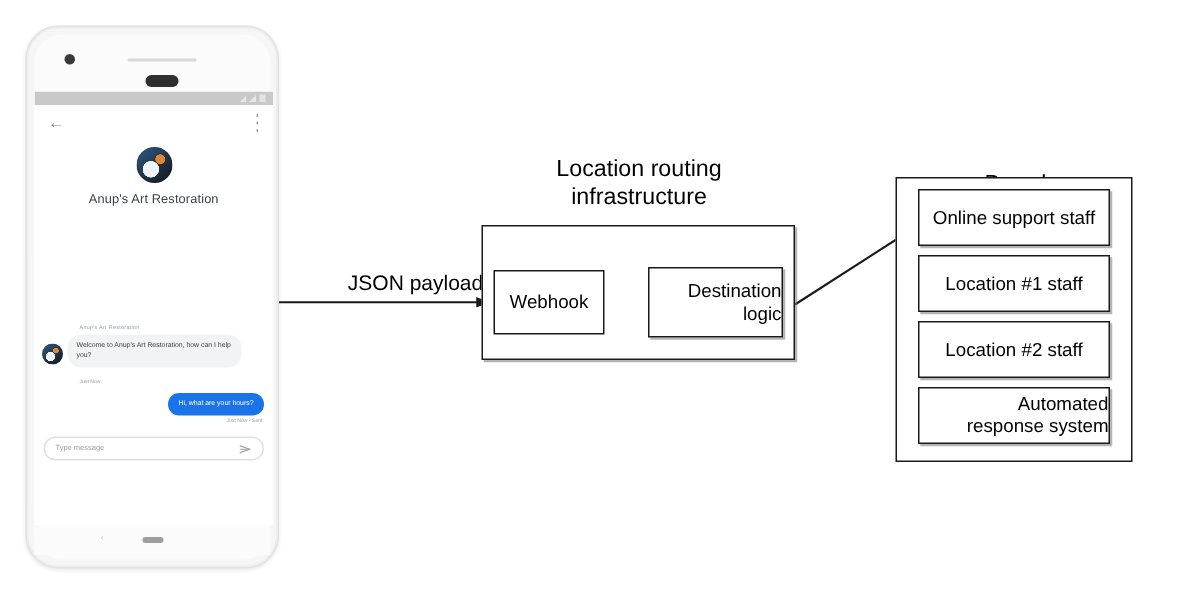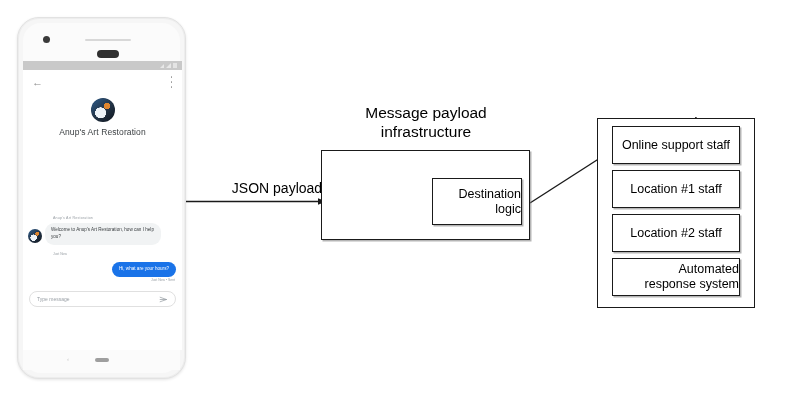--- a/index.html
+++ b/index.html
@@ -452,24 +452,25 @@
 
     <line x1="186" y1="201.5" x2="326" y2="201.5" stroke="#1a1a1a" stroke-width="1.4" marker-end="url(#arrowhead)"></line>
 
     <line x1="405" y1="201.5" x2="429" y2="201.5" stroke="#1a1a1a" stroke-width="1.4" marker-end="url(#arrowhead)"></line>
 
     <line x1="530" y1="203" x2="611" y2="151" stroke="#1a1a1a" stroke-width="1.4" marker-end="url(#arrowhead)"></line>
   </svg>
 
   <div class="dlabel" id="payload-label">JSON payload</div>
 
-  <div class="dlabel" id="routing-title">Message payload infrastructure</div>
+  <div class="dlabel" id="routing-title">Location routing infrastructure</div>
 
   <div class="dbox shadowed" id="routing-group"></div>
 
+  <div class="dbox" id="webhook-box">Webhook</div>
 
   <div class="dbox shadowed" id="destination-box">Destination logic</div>
 
   <div class="dlabel" id="brand-title">Brand</div>
 
   <div class="dbox" id="brand-group"></div>
 
   <div class="dbox shadowed brand-item" id="brand-item-0">Online support staff</div>
 
   <div class="dbox shadowed brand-item" id="brand-item-1">Location #1 staff</div>

